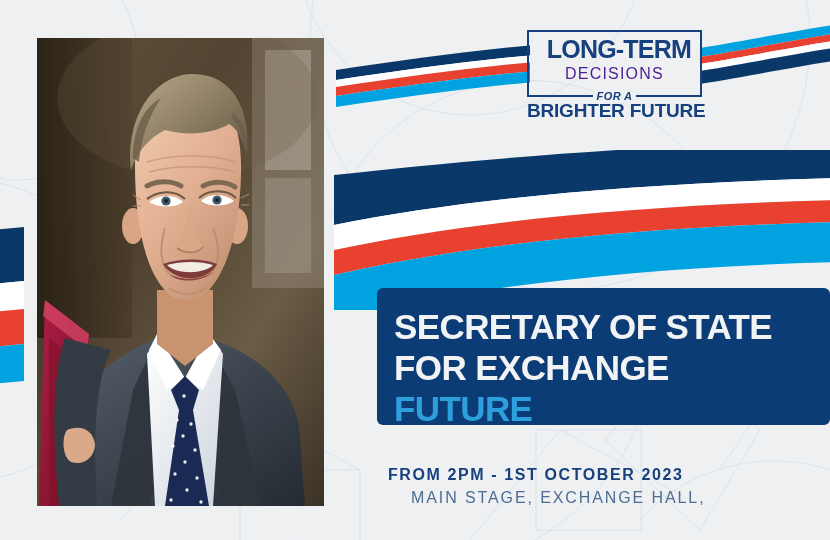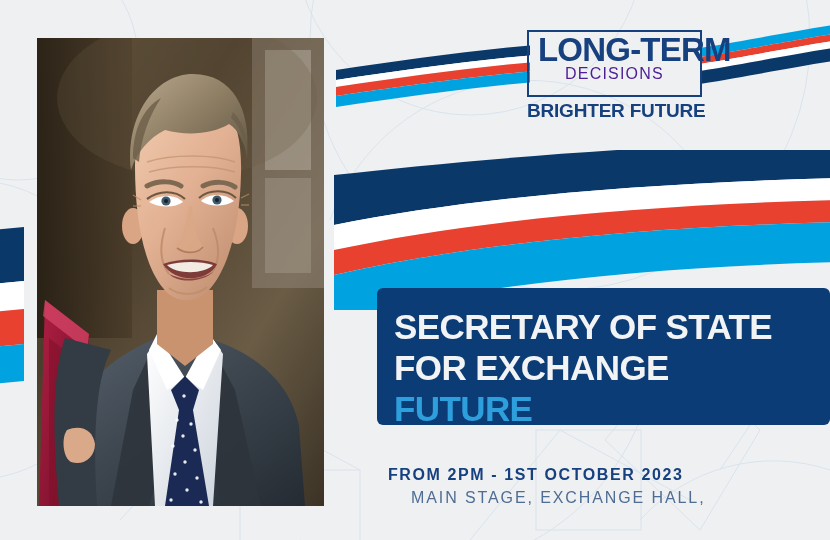--- a/index.html
+++ b/index.html
@@ -42,21 +42,21 @@
     left:527px; top:30px;
     width:175px;
   }
   #logo-box{
     border:2px solid #17407e;
     padding:5px 9px 9px 9px;
     text-align:center;
     background:transparent;
   }
   .logo-l1{
-    font-size:33px;
+    font-size:25px;
     line-height:25px;
     font-weight:bold;
     letter-spacing:-0.8px;
     color:#17407e;
     white-space:nowrap;
     text-align:right;
   }
   .logo-l2{
     font-size:16px;
     line-height:24px;
@@ -350,20 +350,25 @@
 
       <path d="M 132 250 C 142 258, 160 258, 170 249" stroke="#bc8a68" stroke-width="1.8" fill="none" opacity="0.7"></path>
     </svg>
   </div>
 
   <div id="logo">
     <div id="logo-box">
       <div class="logo-l1">LONG-TERM</div>
       <div class="logo-l2">DECISIONS</div>
     </div>
+    <div id="logo-fora-row">
+      <span class="fora-rule"></span>
+      <span id="logo-fora">FOR A</span>
+      <span class="fora-rule"></span>
+    </div>
     <div id="logo-l3">BRIGHTER FUTURE</div>
   </div>
 
   <div id="headline-panel">
     <div class="headline">SECRETARY OF STATE</div>
     <div class="headline">FOR EXCHANGE</div>
     <div class="headline accent">FUTURE</div>
   </div>
 
   <div id="details">

